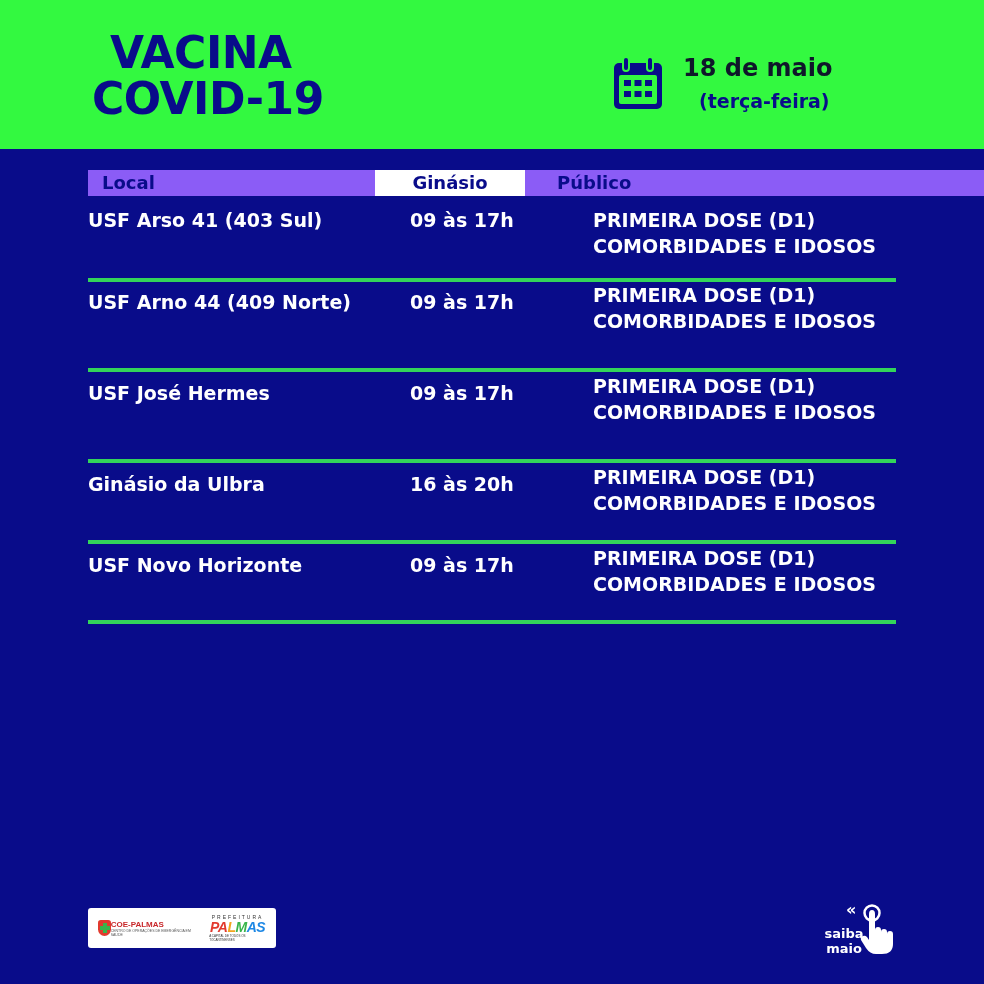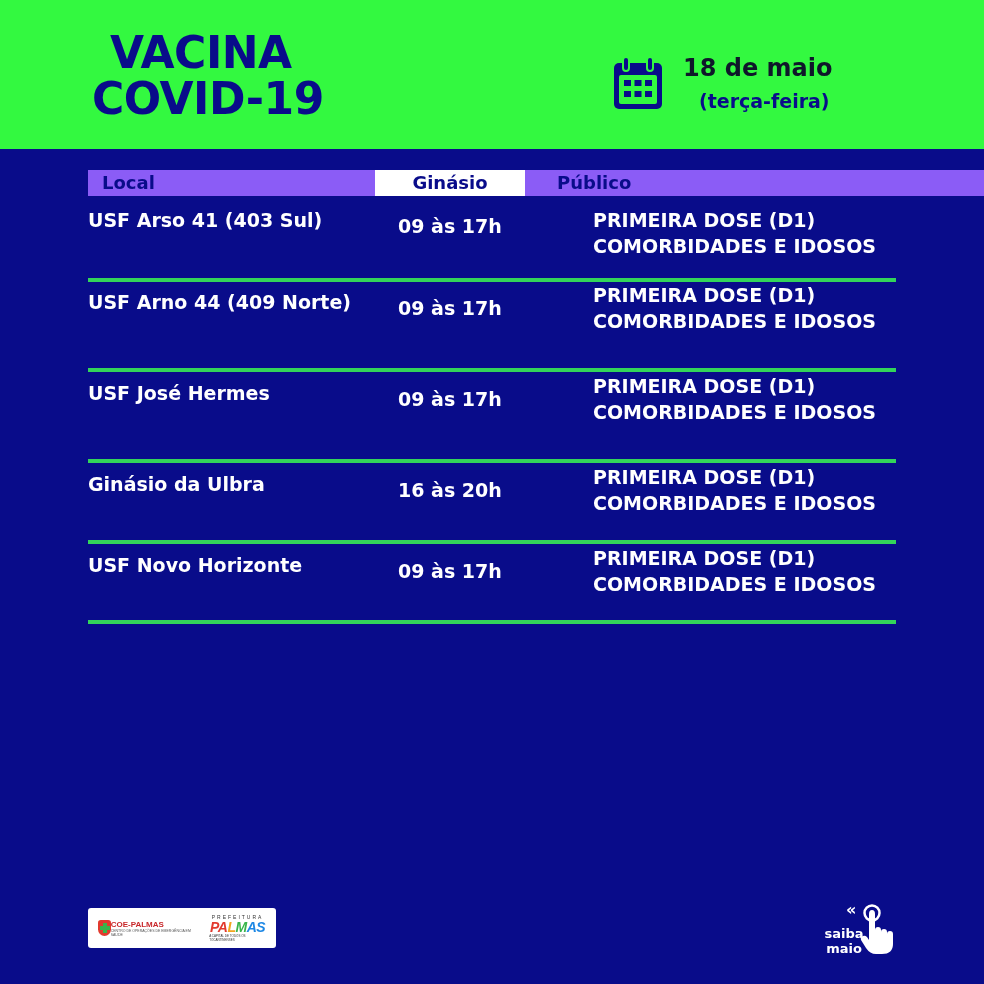--- a/index.html
+++ b/index.html
@@ -38,21 +38,21 @@
     color: #090C8A; font-weight: 700; font-size: 18px; line-height: 26px;
   }
   .th-local { width: 287px; padding-left: 14px; }
   .th-hor { width: 150px; background: #ffffff; text-align: center; }
   .th-pub { flex: 1; padding-left: 32px; border-radius: 10px; }
   .row {
     position: absolute; left: 88px; width: 808px;
     color: #ffffff; font-weight: 700; font-size: 19px; line-height: 26px;
   }
   .c-local { position: absolute; left: 0; top: 0; white-space: nowrap; }
-  .c-hor { position: absolute; left: 310px; top: 0; white-space: nowrap; margin-top: 6px; }
+  .c-hor { position: absolute; left: 322px; top: 0; white-space: nowrap; }
   .c-pub { position: absolute; left: 462px; top: 0; white-space: nowrap; margin-left: 43px; }
   .divider {
     position: absolute; left: 88px; width: 808px; height: 4px; background: #33D45A;
   }
   .logo-box {
     position: absolute; left: 88px; top: 908px; width: 188px; height: 40px;
     background: #ffffff; border-radius: 3px;
     display: flex; align-items: center; padding: 0 10px; gap: 14px;
   }
   .coe { display: flex; align-items: center; gap: 0; }

